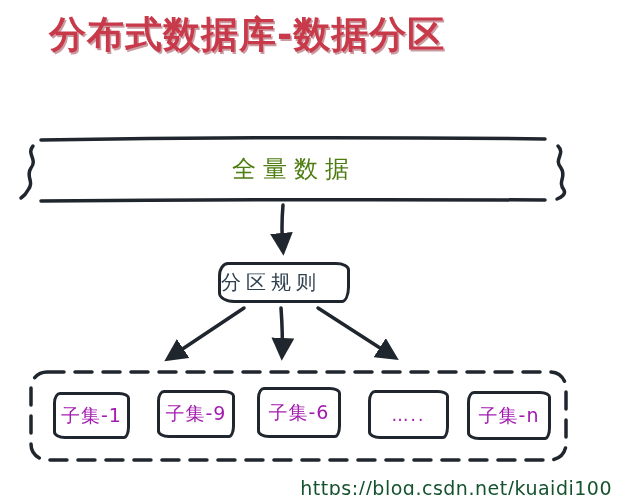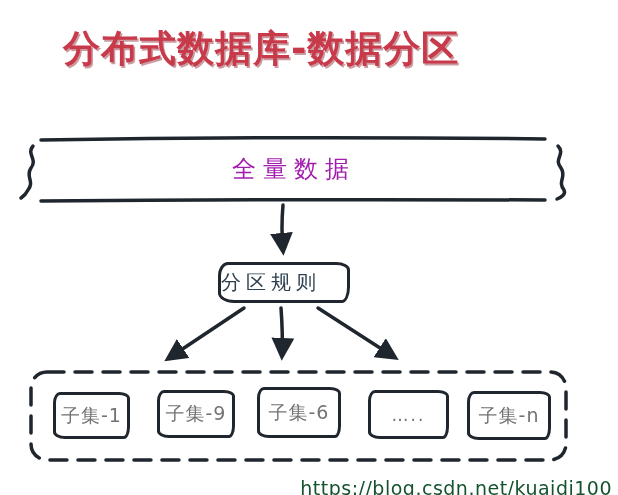--- a/index.html
+++ b/index.html
@@ -6,60 +6,60 @@
   .canvas{
     position:relative;
     width:618px;height:495px;
     background:#ffffff;
     overflow:hidden;
     font-family:"DejaVu Sans", sans-serif;
   }
   .title{
     position:absolute;
     left:47px;top:8px;
-    margin:16px;
+    margin:2px;
     font-size:37px;
     font-weight:bold;
     letter-spacing:1px;
     color:#c8394a;
     text-shadow:1.5px 1.5px 0 rgba(140,34,48,0.45);
     white-space:nowrap;
   }
   svg.strokes{
     position:absolute;left:0;top:0;width:618px;height:495px;
     pointer-events:none;
   }
   .band-label{
     position:absolute;
     left:40px;top:150px;width:508px;height:38px;
     display:flex;align-items:center;justify-content:center;
     font-size:24px;
     letter-spacing:7px;
-    color:#a21caf;
+    color:#4d7c0f;
     font-weight:500;
   }
   .rule-box{
     position:absolute;
     left:218px;top:262px;width:126px;height:35px;
     border:3px solid #20262e;
     border-radius:10px 14px 8px 16px / 14px 8px 16px 10px;
     display:flex;align-items:center;justify-content:flex-start;
     font-size:20px;
     letter-spacing:5px;
     color:#2e4050;
     background:#ffffff;
     font-weight:500;
   }
   .subset{
     position:absolute;
     border:3px solid #20262e;
     border-radius:7px 11px 6px 12px / 11px 6px 12px 7px;
     display:flex;align-items:center;justify-content:center;
     font-size:19px;
-    color:#737373;
+    color:#a21caf;
     background:#ffffff;
     letter-spacing:1px;
     font-weight:500;
   }
   .subset.s1{left:53px;top:392px;width:71px;height:41px;}
   .subset.s2{left:157px;top:390px;width:72px;height:42px;}
   .subset.s3{left:257px;top:387px;width:78px;height:45px;}
   .subset.s4{left:368px;top:390px;width:75px;height:43px;font-size:17px;letter-spacing:2px;}
   .subset.s5{left:467px;top:391px;width:78px;height:43px;}
   .watermark{

